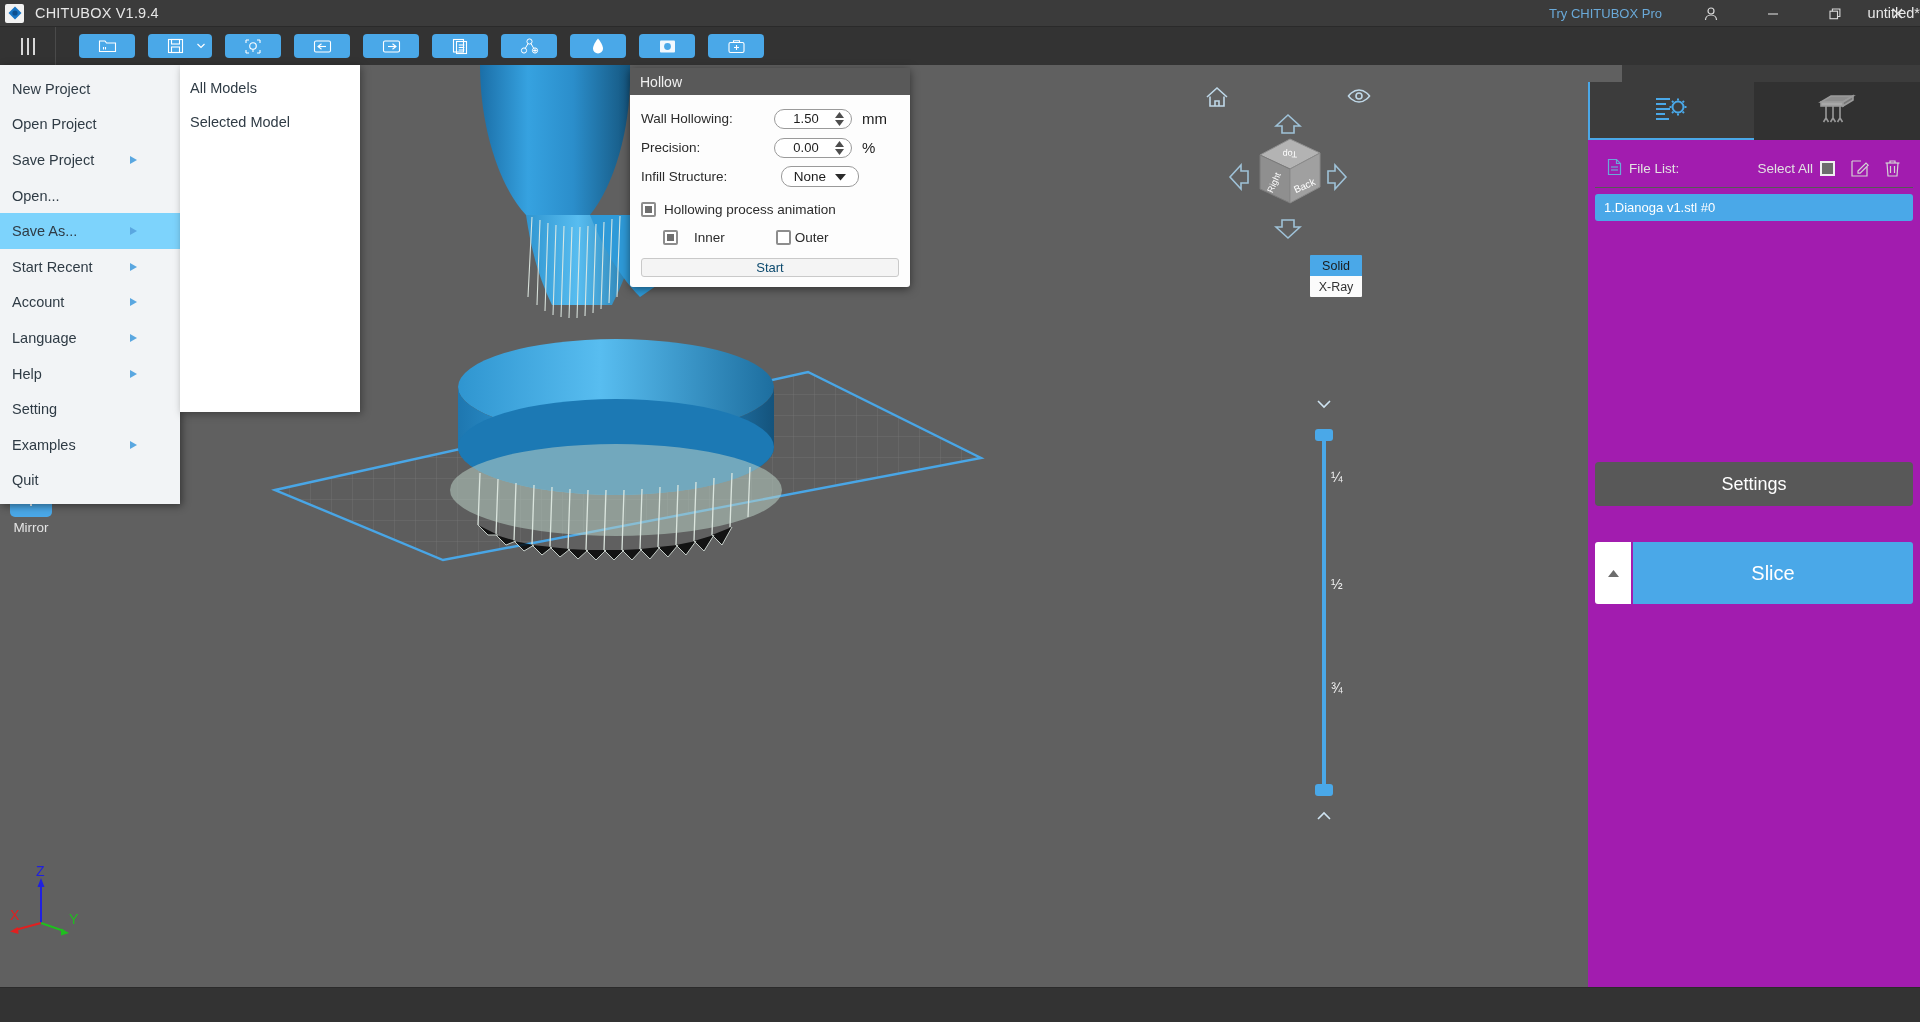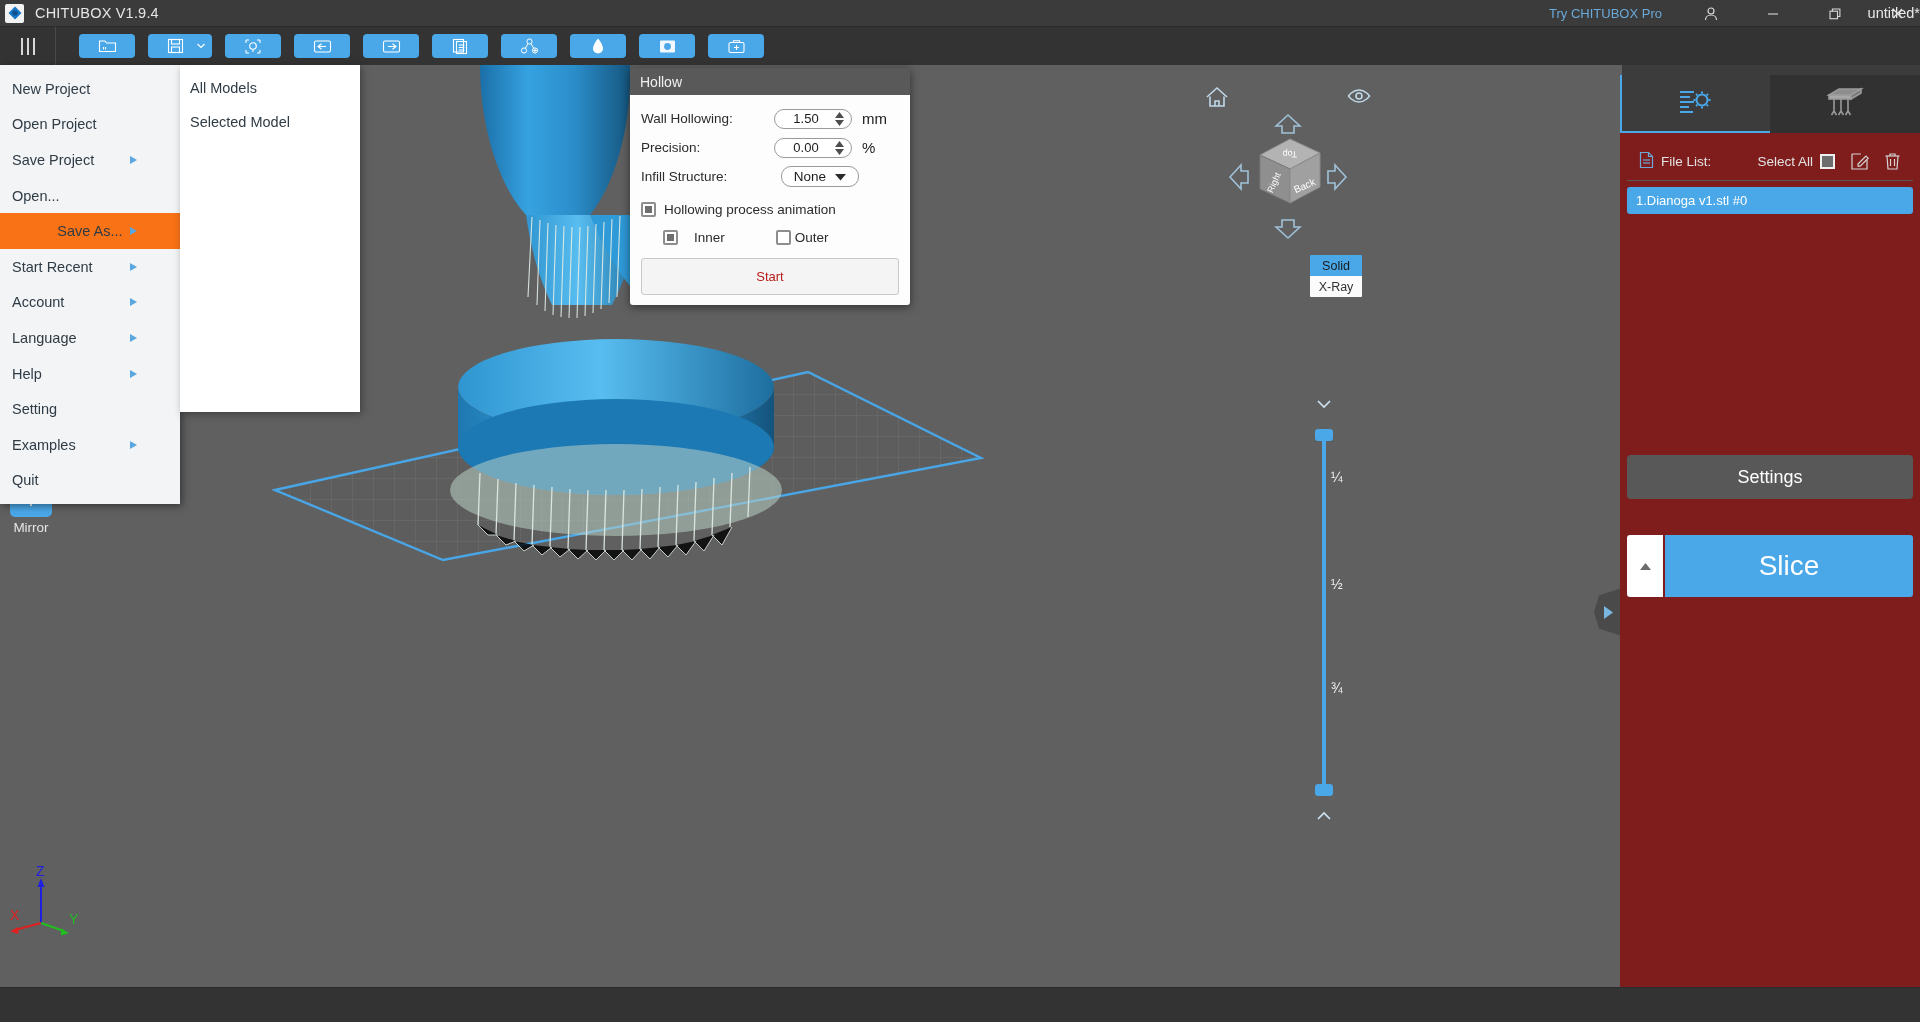--- a/index.html
+++ b/index.html
@@ -118,22 +118,22 @@
 
   
   #panel-tab {
     position: absolute; right: 0px; top: 523px; width: 28px; height: 48px;
     background: #4a4a4a; display: flex; align-items: center; justify-content: center;
     cursor: pointer; clip-path: polygon(100% 0, 100% 100%, 18% 85%, 0 50%, 18% 15%);
   }
 
   
   #right-panel {
-    position: absolute; top: 75px; right: 0; width: 300px; height: 922px;
-    background: #7f1d1d;
+    position: absolute; top: 82px; right: 0; width: 332px; height: 922px;
+    background: #a21caf;
   }
   #panel-tabs { display: flex; height: 58px; }
   .ptab {
     flex: 1; display: flex; align-items: center; justify-content: center;
     cursor: pointer; position: relative; background: #313131;
   }
   .ptab.active { background: #3c3c3c; }
   .ptab.active::after {
     content: ""; position: absolute; left: 0; right: 0; bottom: 0; height: 2px;
     background: #4aa8e8;
@@ -165,41 +165,41 @@
   }
   #slice-row {
     position: absolute; left: 7px; right: 7px; top: 460px; height: 62px; display: flex;
   }
   #slice-more {
     width: 36px; background: #ffffff; border-radius: 3px 0 0 3px;
     display: flex; align-items: center; justify-content: center; cursor: pointer;
   }
   #slice-btn {
     flex: 1; margin-left: 2px; background: #4aa8e8; border-radius: 0 3px 3px 0;
-    color: #ffffff; font-size: 28px;
+    color: #ffffff; font-size: 20px;
     display: flex; align-items: center; justify-content: center; cursor: pointer;
   }
 
   
   #bottombar {
     position: absolute; bottom: 0; left: 0; width: 1920px; height: 35px;
     background: #333333; border-top: 1px solid #2b2b2b;
   }
 
   
   #main-menu {
     position: absolute; left: 0; top: 65px; width: 180px;
     background: #f2f4f6; box-shadow: 2px 2px 8px rgba(0,0,0,.45);
     padding: 6px 0 6px 0; z-index: 50;
   }
   .menu-item {
     height: 35.6px; display: flex; align-items: center; padding: 0 12px;
     color: #2f3b45; font-size: 14.5px; cursor: pointer; position: relative;
   }
-  .menu-item.selected { background: #f97316; justify-content: center; }
+  .menu-item.selected { background: #7dd3fc; }
   .menu-arrow { position: absolute; right: 42px; }
   #submenu {
     position: absolute; left: 180px; top: 65px; width: 180px; height: 347px;
     background: #ffffff; box-shadow: 2px 2px 8px rgba(0,0,0,.35);
     padding: 6px 0; z-index: 50;
   }
   .sub-item {
     height: 34px; display: flex; align-items: center; padding: 0 10px;
     color: #2f3b45; font-size: 14.5px; cursor: pointer;
   }
@@ -241,22 +241,22 @@
     width: 15px; height: 15px; border: 2px solid #8d8d8d; background: #ffffff;
     cursor: pointer; border-radius: 2px;
   }
   .cb.checked { background: #ffffff; position: relative; }
   .cb.checked::after {
     content: ""; position: absolute; left: 2px; top: 2px; right: 2px; bottom: 2px;
     background: #6e6e6e;
   }
   .cb-label { color: #2b2b2b; font-size: 13.5px; }
   #start-btn {
-    margin-top: 7px; height: 37px; border: 1px solid #c9c9c9; border-radius: 3px;
-    background: #f4f4f4; color: #b91c1c; font-size: 13px;
+    margin-top: 7px; height: 19px; border: 1px solid #c9c9c9; border-radius: 3px;
+    background: #f4f4f4; color: #0c4a6e; font-size: 13px;
     display: flex; align-items: center; justify-content: center; cursor: pointer;
   }
 </style>
 </head>
 <body>
 
 <div id="app">
 
   <div id="titlebar">
     <div id="app-logo">

